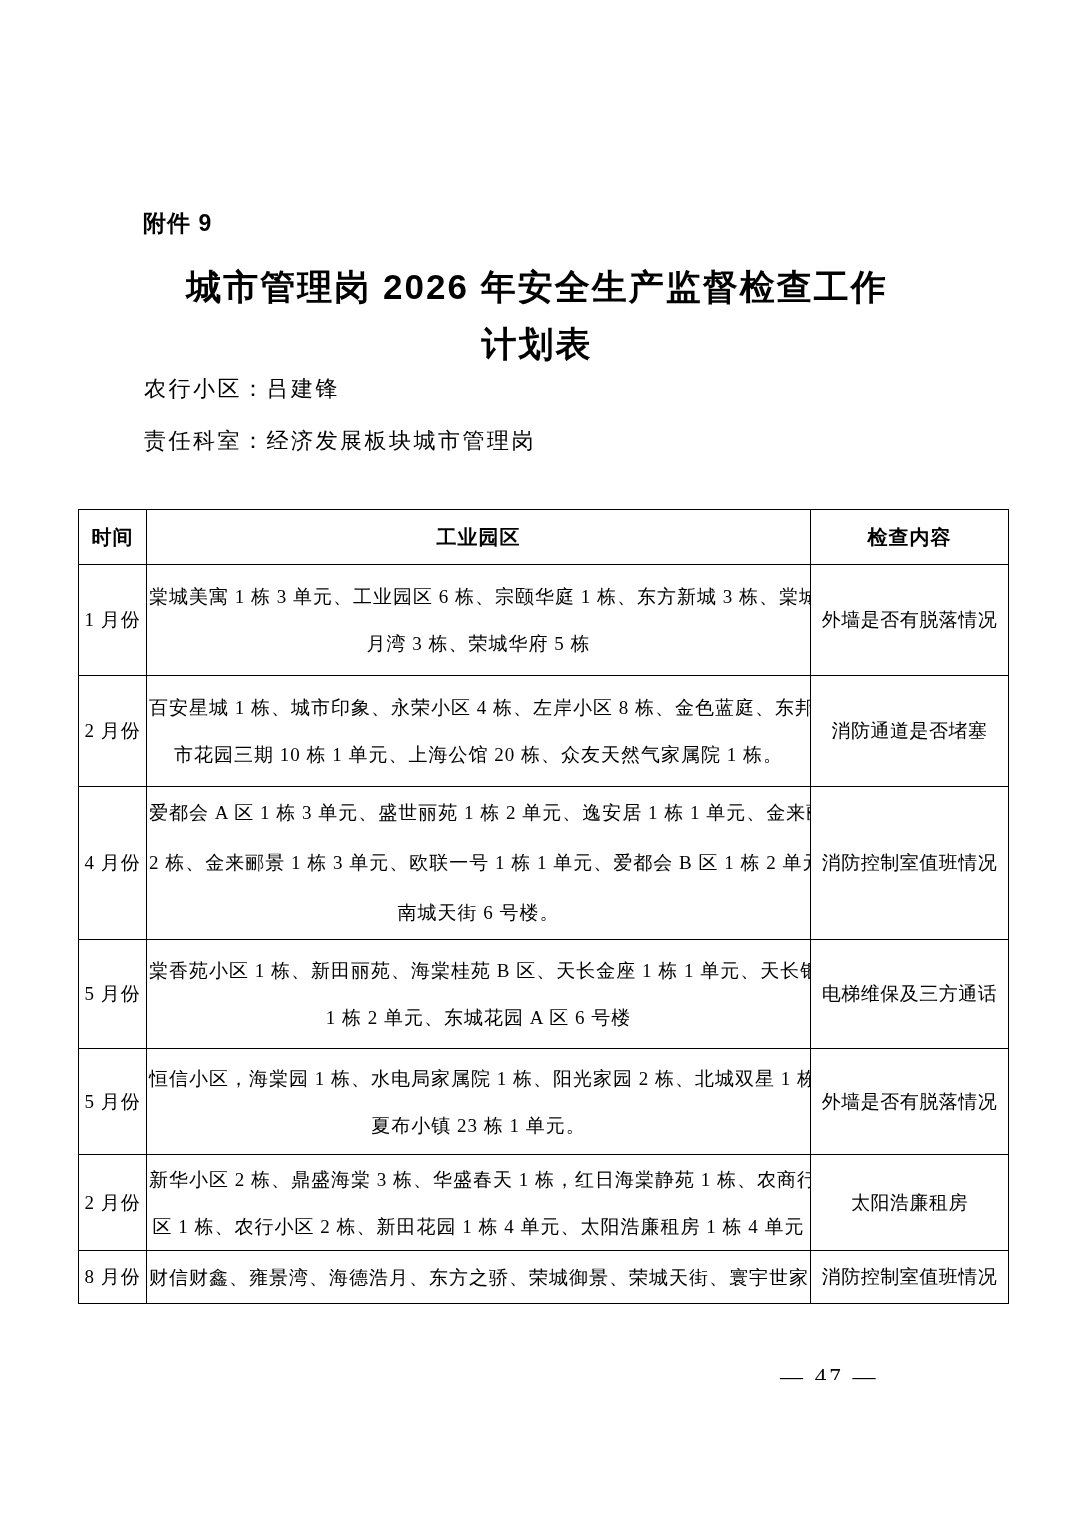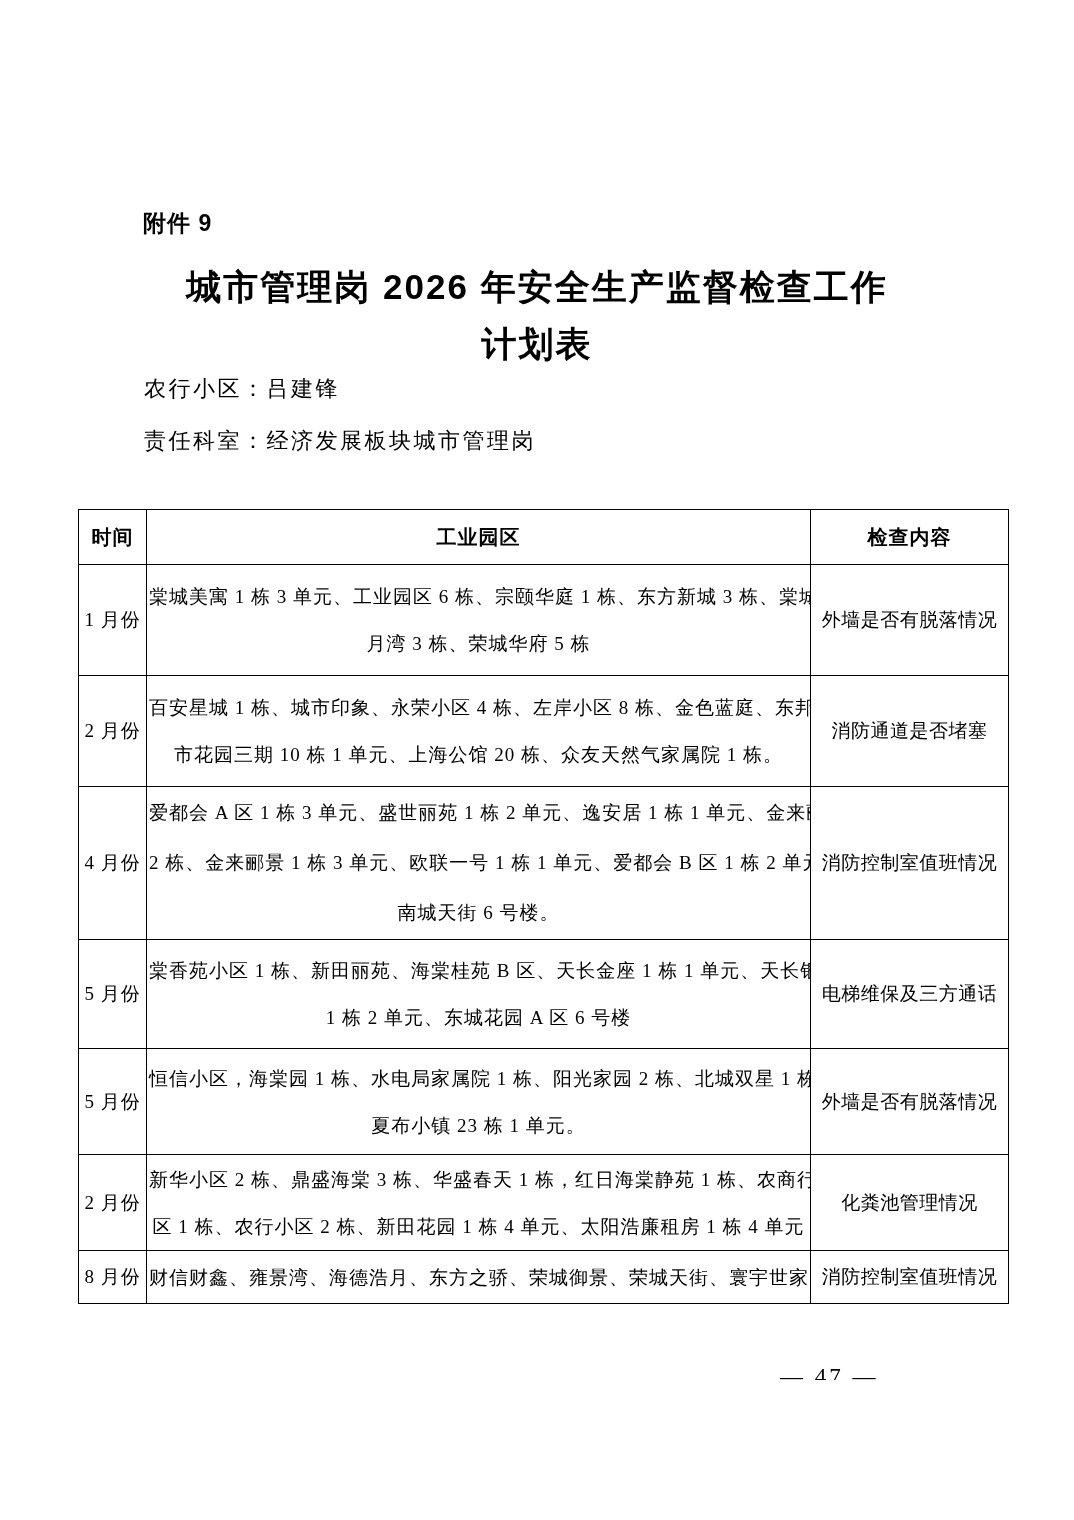--- a/index.html
+++ b/index.html
@@ -164,21 +164,21 @@
           <div class="target-line">夏布小镇 23 栋 1 单元。</div>
         </td>
         <td class="cell-content">外墙是否有脱落情况</td>
       </tr>
       <tr style="height:96px;">
         <td class="cell-time">2 月份</td>
         <td class="cell-target">
           <div class="target-line">新华小区 2 栋、鼎盛海棠 3 栋、华盛春天 1 栋，红日海棠静苑 1 栋、农商行小</div>
           <div class="target-line">区 1 栋、农行小区 2 栋、新田花园 1 栋 4 单元、太阳浩廉租房 1 栋 4 单元</div>
         </td>
-        <td class="cell-content">化粪池管理情况</td>
+        <td class="cell-content">太阳浩廉租房</td>
       </tr>
       <tr style="height:53px;">
         <td class="cell-time">8 月份</td>
         <td class="cell-target">
           <div class="target-line">财信财鑫、雍景湾、海德浩月、东方之骄、荣城御景、荣城天街、寰宇世家、</div>
         </td>
         <td class="cell-content">消防控制室值班情况</td>
       </tr>
     </tbody>
   </table>

